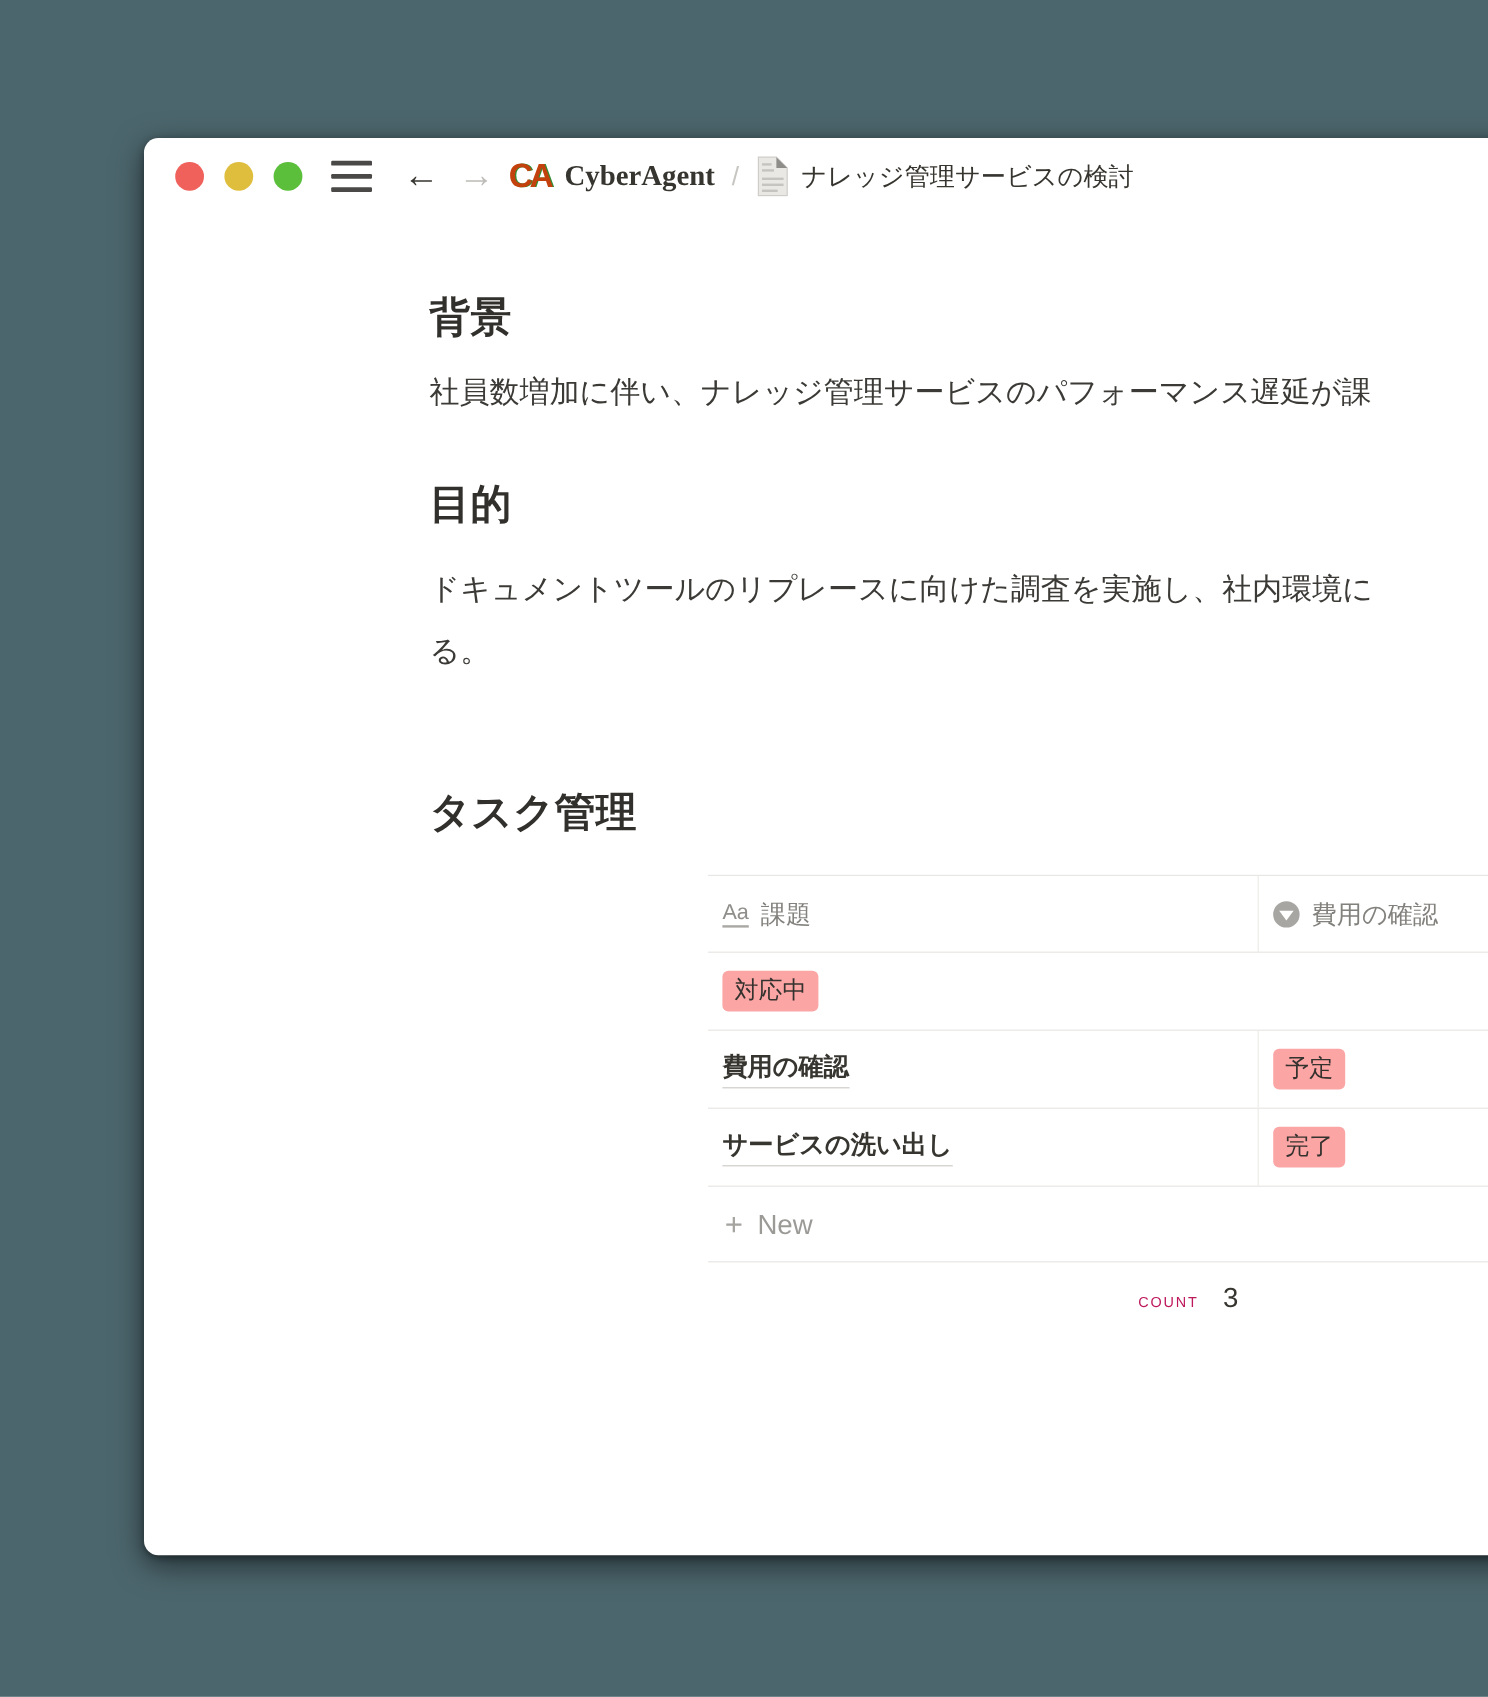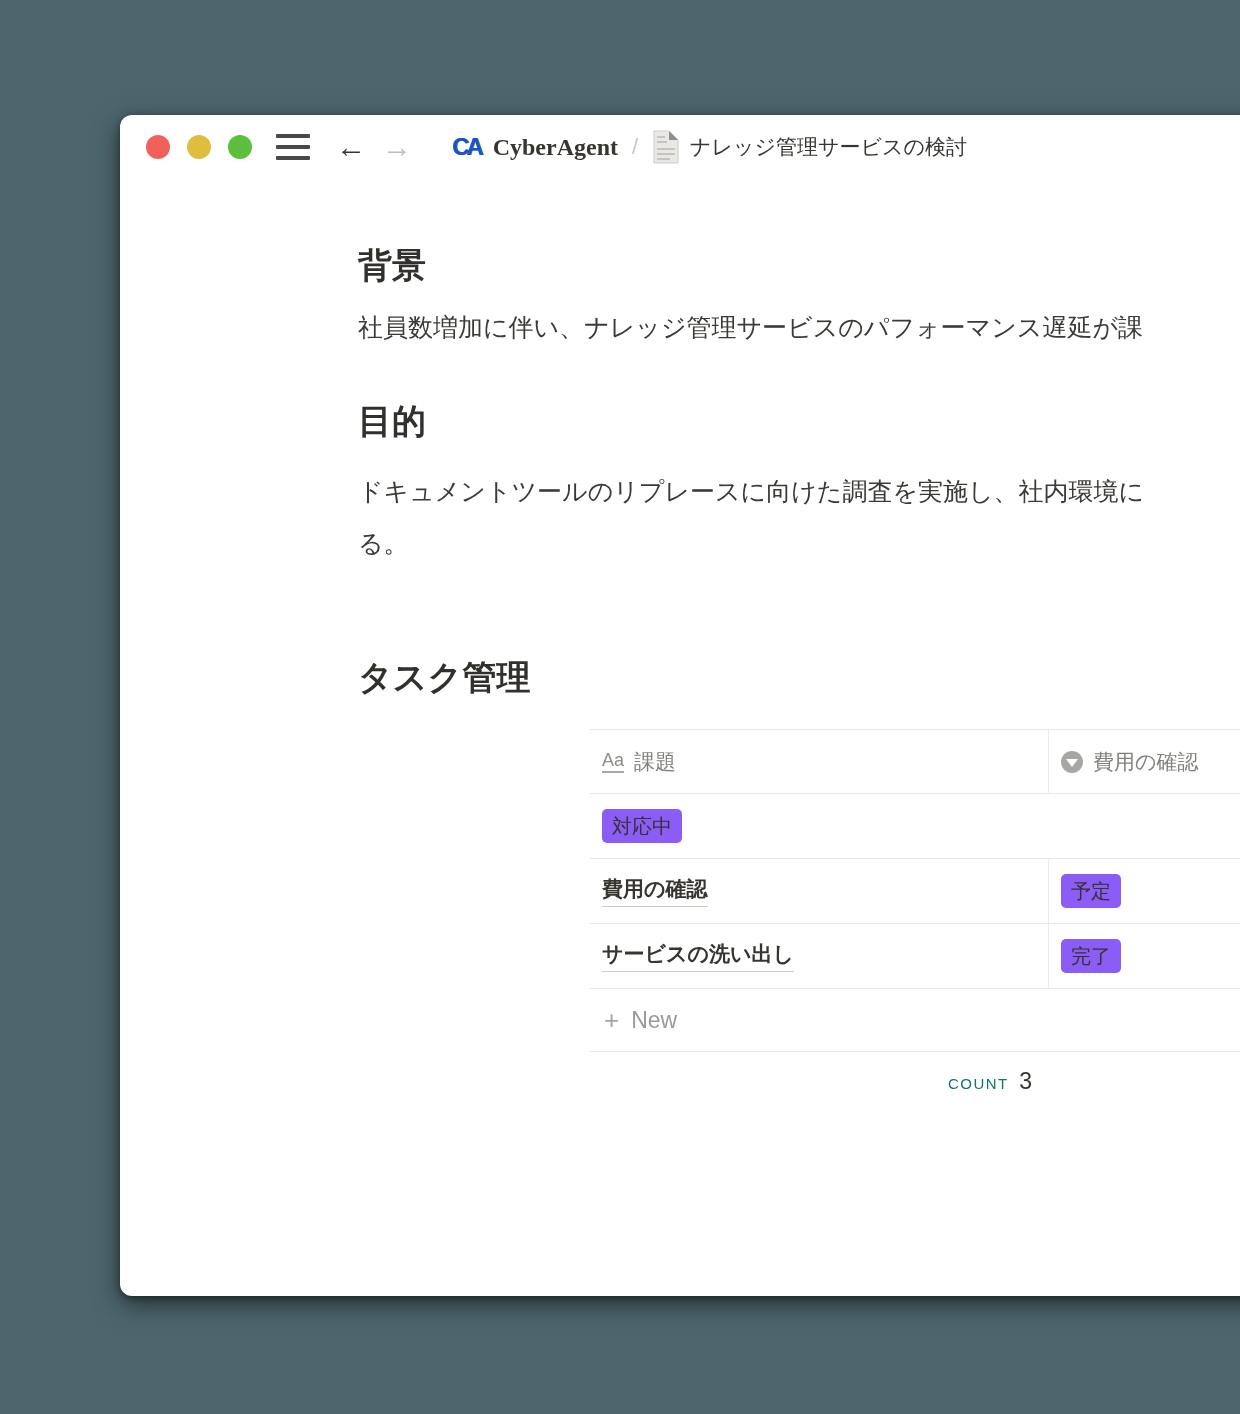--- a/index.html
+++ b/index.html
@@ -36,25 +36,25 @@
   .light.green  { background: #5BBF3C; }
 
   .hamburger { margin-left: 24px; width: 34px; display: flex; flex-direction: column; gap: 7px; cursor: pointer; }
   .hamburger span { display: block; height: 4px; border-radius: 1px; background: #4A4947; }
 
   .nav-arrow { font-size: 30px; line-height: 1; margin-left: 26px; }
   .nav-arrow.back { color: #37352F; }
   .nav-arrow.fwd  { color: #BFBDB9; margin-left: 16px; }
 
   .ca-logo {
-    margin-left: 40px;
+    margin-left: 12px;
     font-weight: 900;
-    font-size: 24px;
+    font-size: 28px;
     letter-spacing: -3px;
-    color: #1d4ed8;
+    color: #c2410c;
     text-shadow: 1px 0 0 #2E8F35;
   }
   .workspace-name { margin-left: 12px; font-size: 24px; font-weight: 600; color: #37352F; font-family: Liberation Serif, serif; }
   .crumb-sep { margin: 0 14px; font-size: 22px; color: #C8C6C2; }
   .page-icon { margin-right: 10px; display: inline-flex; }
   .page-title { font-size: 21px; color: #37352F; text-align: right; }
 
   
   .doc { padding-left: 238px; }
   .h2 {
@@ -115,21 +115,21 @@
     margin-top: 2px;
   }
 
   .task-title {
     font-size: 21px; font-weight: 600; color: #37352F;
     border-bottom: 1px solid #CFCDC7;
     padding-bottom: 3px;
     cursor: pointer;
   }
   .badge {
-    background: #8b5cf6;
+    background: #fca5a5;
     color: #34322E;
     font-size: 20px;
     border-radius: 5px;
     padding: 4px 10px;
     line-height: 1.3;
   }
 
   .new-row {
     height: 63px;
     display: flex; align-items: center;
@@ -142,24 +142,24 @@
   }
   .plus-glyph { font-size: 26px; line-height: 1; color: #A5A4A0; }
 
   .calc-row {
     width: 458px;
     text-align: right;
     padding: 16px 16px 0 0;
     cursor: pointer;
   }
   .calc-label {
-    font-size: 15px;
+    font-size: 12px;
     letter-spacing: 1.5px;
-    color: #0f766e;
-    margin-right: 6px;
+    color: #be185d;
+    margin-right: 16px;
   }
   .calc-value { font-size: 23px; color: #37352F; }
 </style>
 </head>
 <body>
 
 <div class="window">
 
   <div class="titlebar">
     <div class="lights">

